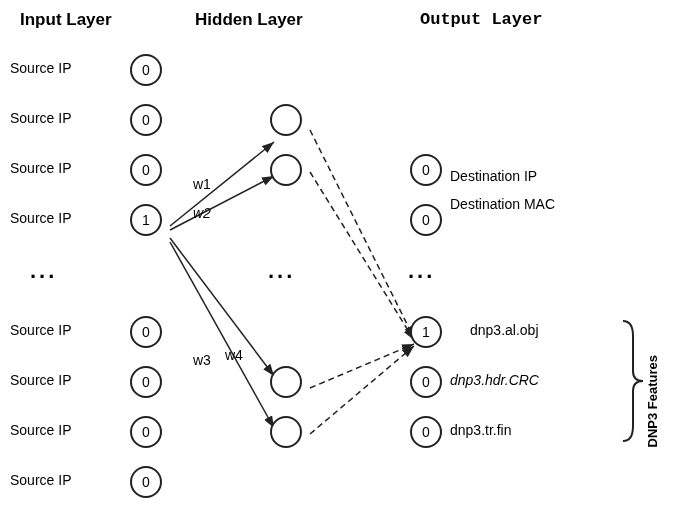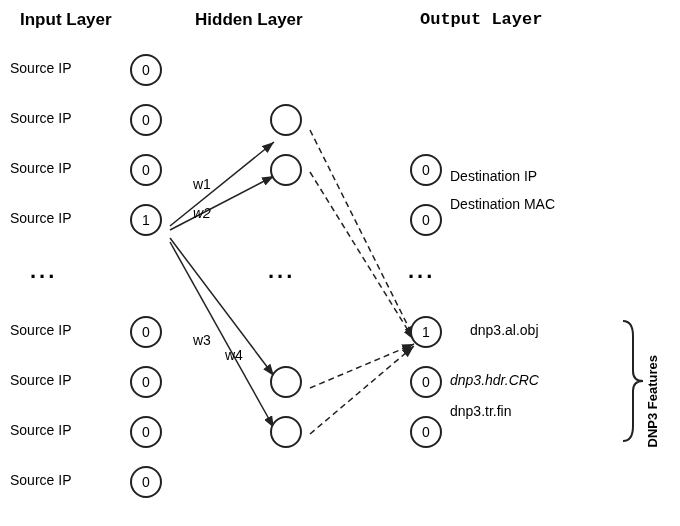--- a/index.html
+++ b/index.html
@@ -81,21 +81,21 @@
 
   <line x1="310" y1="172" x2="414" y2="340" stroke="#222" stroke-width="1.5" stroke-dasharray="6,4" marker-end="url(#arrowhead-dash)"></line>
 
   <line x1="310" y1="388" x2="414" y2="344" stroke="#222" stroke-width="1.5" stroke-dasharray="6,4" marker-end="url(#arrowhead-dash)"></line>
 
   <line x1="310" y1="434" x2="414" y2="346" stroke="#222" stroke-width="1.5" stroke-dasharray="6,4" marker-end="url(#arrowhead-dash)"></line>
 </svg>
 
 <div class="label" style="left: 193px; top: 176px;">w1</div>
 <div class="label" style="left: 193px; top: 205px; font-style: italic;">w2</div>
-<div class="label" style="left: 193px; top: 332px;">w3</div>
+<div class="label" style="left: 193px; top: 352px;">w3</div>
 <div class="label" style="left: 193px; top: 347px; margin-left: 32px;">w4</div>
 
 <div class="node" style="left: 130px; top: 54px;">
     <span>0</span>
   </div>
 <div class="label" style="left: 10px; top: 60px;">Source IP</div>
 
 <div class="node" style="left: 130px; top: 104px;">
     <span>0</span>
   </div>
@@ -156,18 +156,18 @@
 <div class="label" style="left: 470px; top: 322px;">dnp3.al.obj</div>
 
 <div class="node" style="left: 410px; top: 366px;">
     <span>0</span>
   </div>
 <div class="label" style="left: 450px; top: 372px; font-style: italic;">dnp3.hdr.CRC</div>
 
 <div class="node" style="left: 410px; top: 416px;">
     <span>0</span>
   </div>
-<div class="label" style="left: 450px; top: 403px; text-align: center;">dnp3.tr.fin</div>
+<div class="label" style="left: 450px; top: 422px; text-align: center;">dnp3.tr.fin</div>
 
 <svg style="position:absolute; left: 618px; top: 316px; width: 40px; height: 130px;">
   <path d="M5,5 Q15,5 15,20 L15,55 Q15,65 25,65 Q15,65 15,75 L15,110 Q15,125 5,125" fill="none" stroke="#222" stroke-width="2"></path>
 </svg>
 <div style="position:absolute; left: 645px; top: 355px; writing-mode: vertical-rl; text-orientation: mixed; transform: rotate(180deg); font-size: 13px; font-weight: bold;">DNP3 Features</div>
 
 </body></html>

